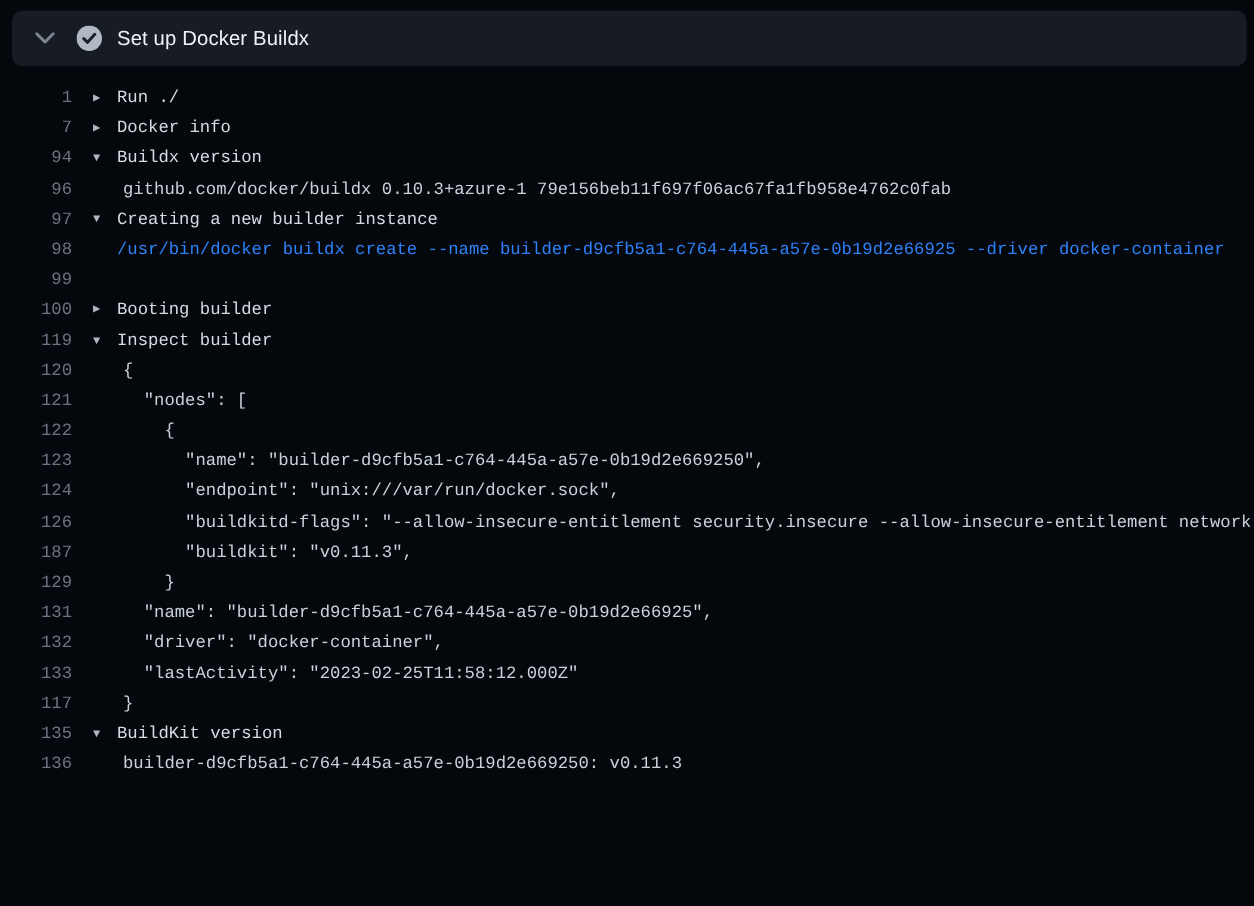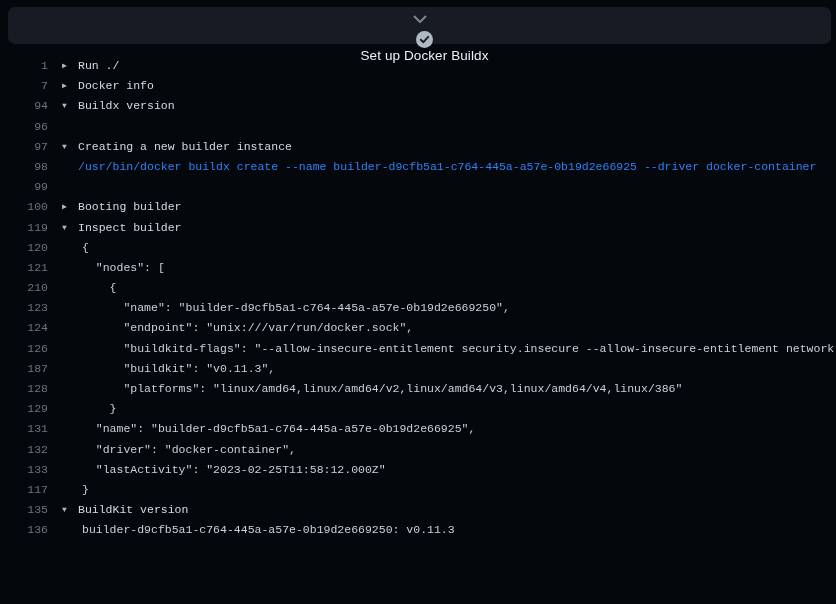--- a/index.html
+++ b/index.html
@@ -10,21 +10,21 @@
     font-family:"Liberation Sans", sans-serif;
     position:relative;
   }
   .viewer{position:absolute;inset:0;overflow:hidden;}
 
   
   .step-header{
     position:absolute;left:8px;right:5px;top:7px;height:37px;
     background:#171c24;border-radius:7px;
     display:flex;align-items:center;
-    padding:0 10px;box-sizing:border-box;flex-direction:column;
+    padding:0 10px;box-sizing:border-box;
   }
   .chevron-btn{
     width:24px;height:24px;display:flex;align-items:center;justify-content:center;
     background:none;border:none;padding:0;cursor:pointer;flex:0 0 auto;
   }
   .status-icon{
     width:17px;height:17px;margin-left:9px;flex:0 0 auto;
     display:flex;align-items:center;justify-content:center;
   }
   .step-title{
@@ -93,20 +93,21 @@
       <span class="txt">Docker info</span>
     </div>
       <div class="log-line group">
       <span class="num">94</span>
       <span class="arrow">▼</span>
       <span class="txt">Buildx version</span>
     </div>
       <div class="log-line output">
       <span class="num">96</span>
       <span class="arrow"></span>
+      <span class="txt">github.com/docker/buildx 0.10.3+azure-1 79e156beb11f697f06ac67fa1fb958e4762c0fab</span>
     </div>
       <div class="log-line group">
       <span class="num">97</span>
       <span class="arrow">▼</span>
       <span class="txt">Creating a new builder instance</span>
     </div>
       <div class="log-line command">
       <span class="num">98</span>
       <span class="arrow"></span>
       <span class="txt">/usr/bin/docker buildx create --name builder-d9cfb5a1-c764-445a-a57e-0b19d2e66925 --driver docker-container</span>
@@ -129,21 +130,21 @@
       <span class="num">120</span>
       <span class="arrow"></span>
       <span class="txt">{</span>
     </div>
       <div class="log-line output">
       <span class="num">121</span>
       <span class="arrow"></span>
       <span class="txt">  "nodes": [</span>
     </div>
       <div class="log-line output">
-      <span class="num">210</span>
+      <span class="num">122</span>
       <span class="arrow"></span>
       <span class="txt">    {</span>
     </div>
       <div class="log-line output">
       <span class="num">123</span>
       <span class="arrow"></span>
       <span class="txt">      "name": "builder-d9cfb5a1-c764-445a-a57e-0b19d2e669250",</span>
     </div>
       <div class="log-line output">
       <span class="num">124</span>
@@ -154,25 +155,20 @@
       <span class="num">126</span>
       <span class="arrow"></span>
       <span class="txt">      "buildkitd-flags": "--allow-insecure-entitlement security.insecure --allow-insecure-entitlement network.host",</span>
     </div>
       <div class="log-line output">
       <span class="num">187</span>
       <span class="arrow"></span>
       <span class="txt">      "buildkit": "v0.11.3",</span>
     </div>
       <div class="log-line output">
-      <span class="num">128</span>
-      <span class="arrow"></span>
-      <span class="txt">      "platforms": "linux/amd64,linux/amd64/v2,linux/amd64/v3,linux/amd64/v4,linux/386"</span>
-    </div>
-      <div class="log-line output">
       <span class="num">129</span>
       <span class="arrow"></span>
       <span class="txt">    }</span>
     </div>
       <div class="log-line output">
       <span class="num">131</span>
       <span class="arrow"></span>
       <span class="txt">  "name": "builder-d9cfb5a1-c764-445a-a57e-0b19d2e66925",</span>
     </div>
       <div class="log-line output">

